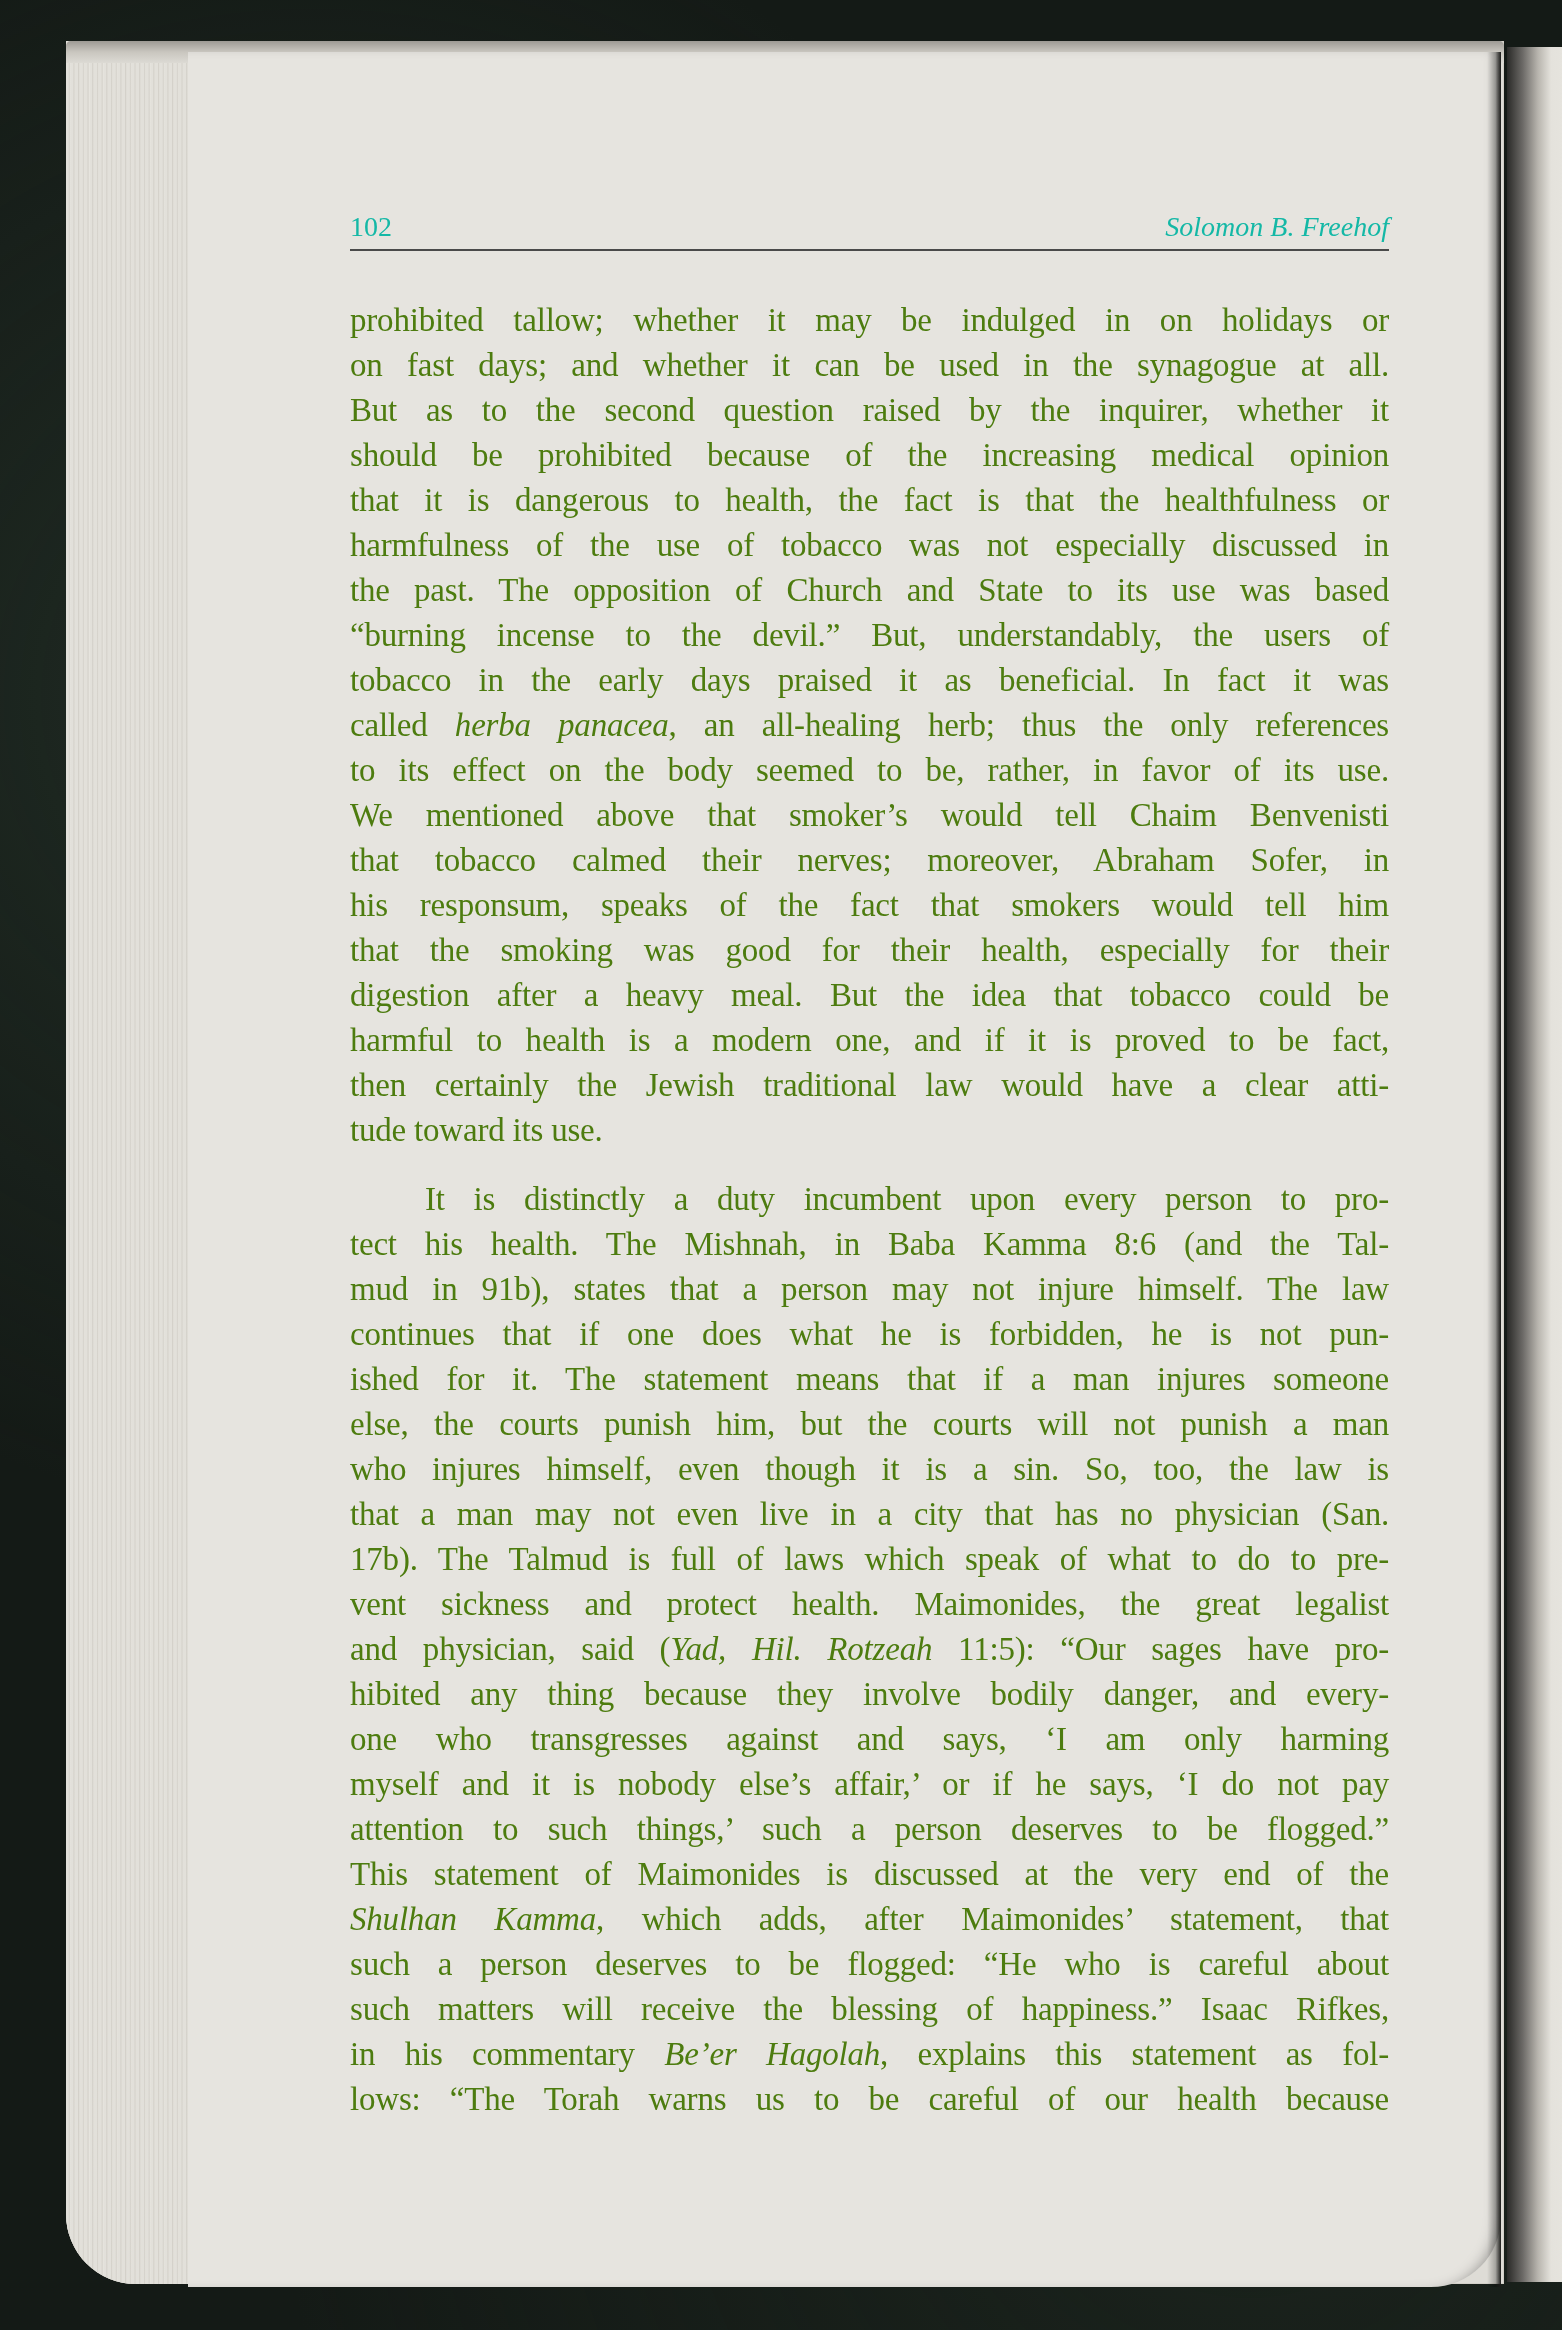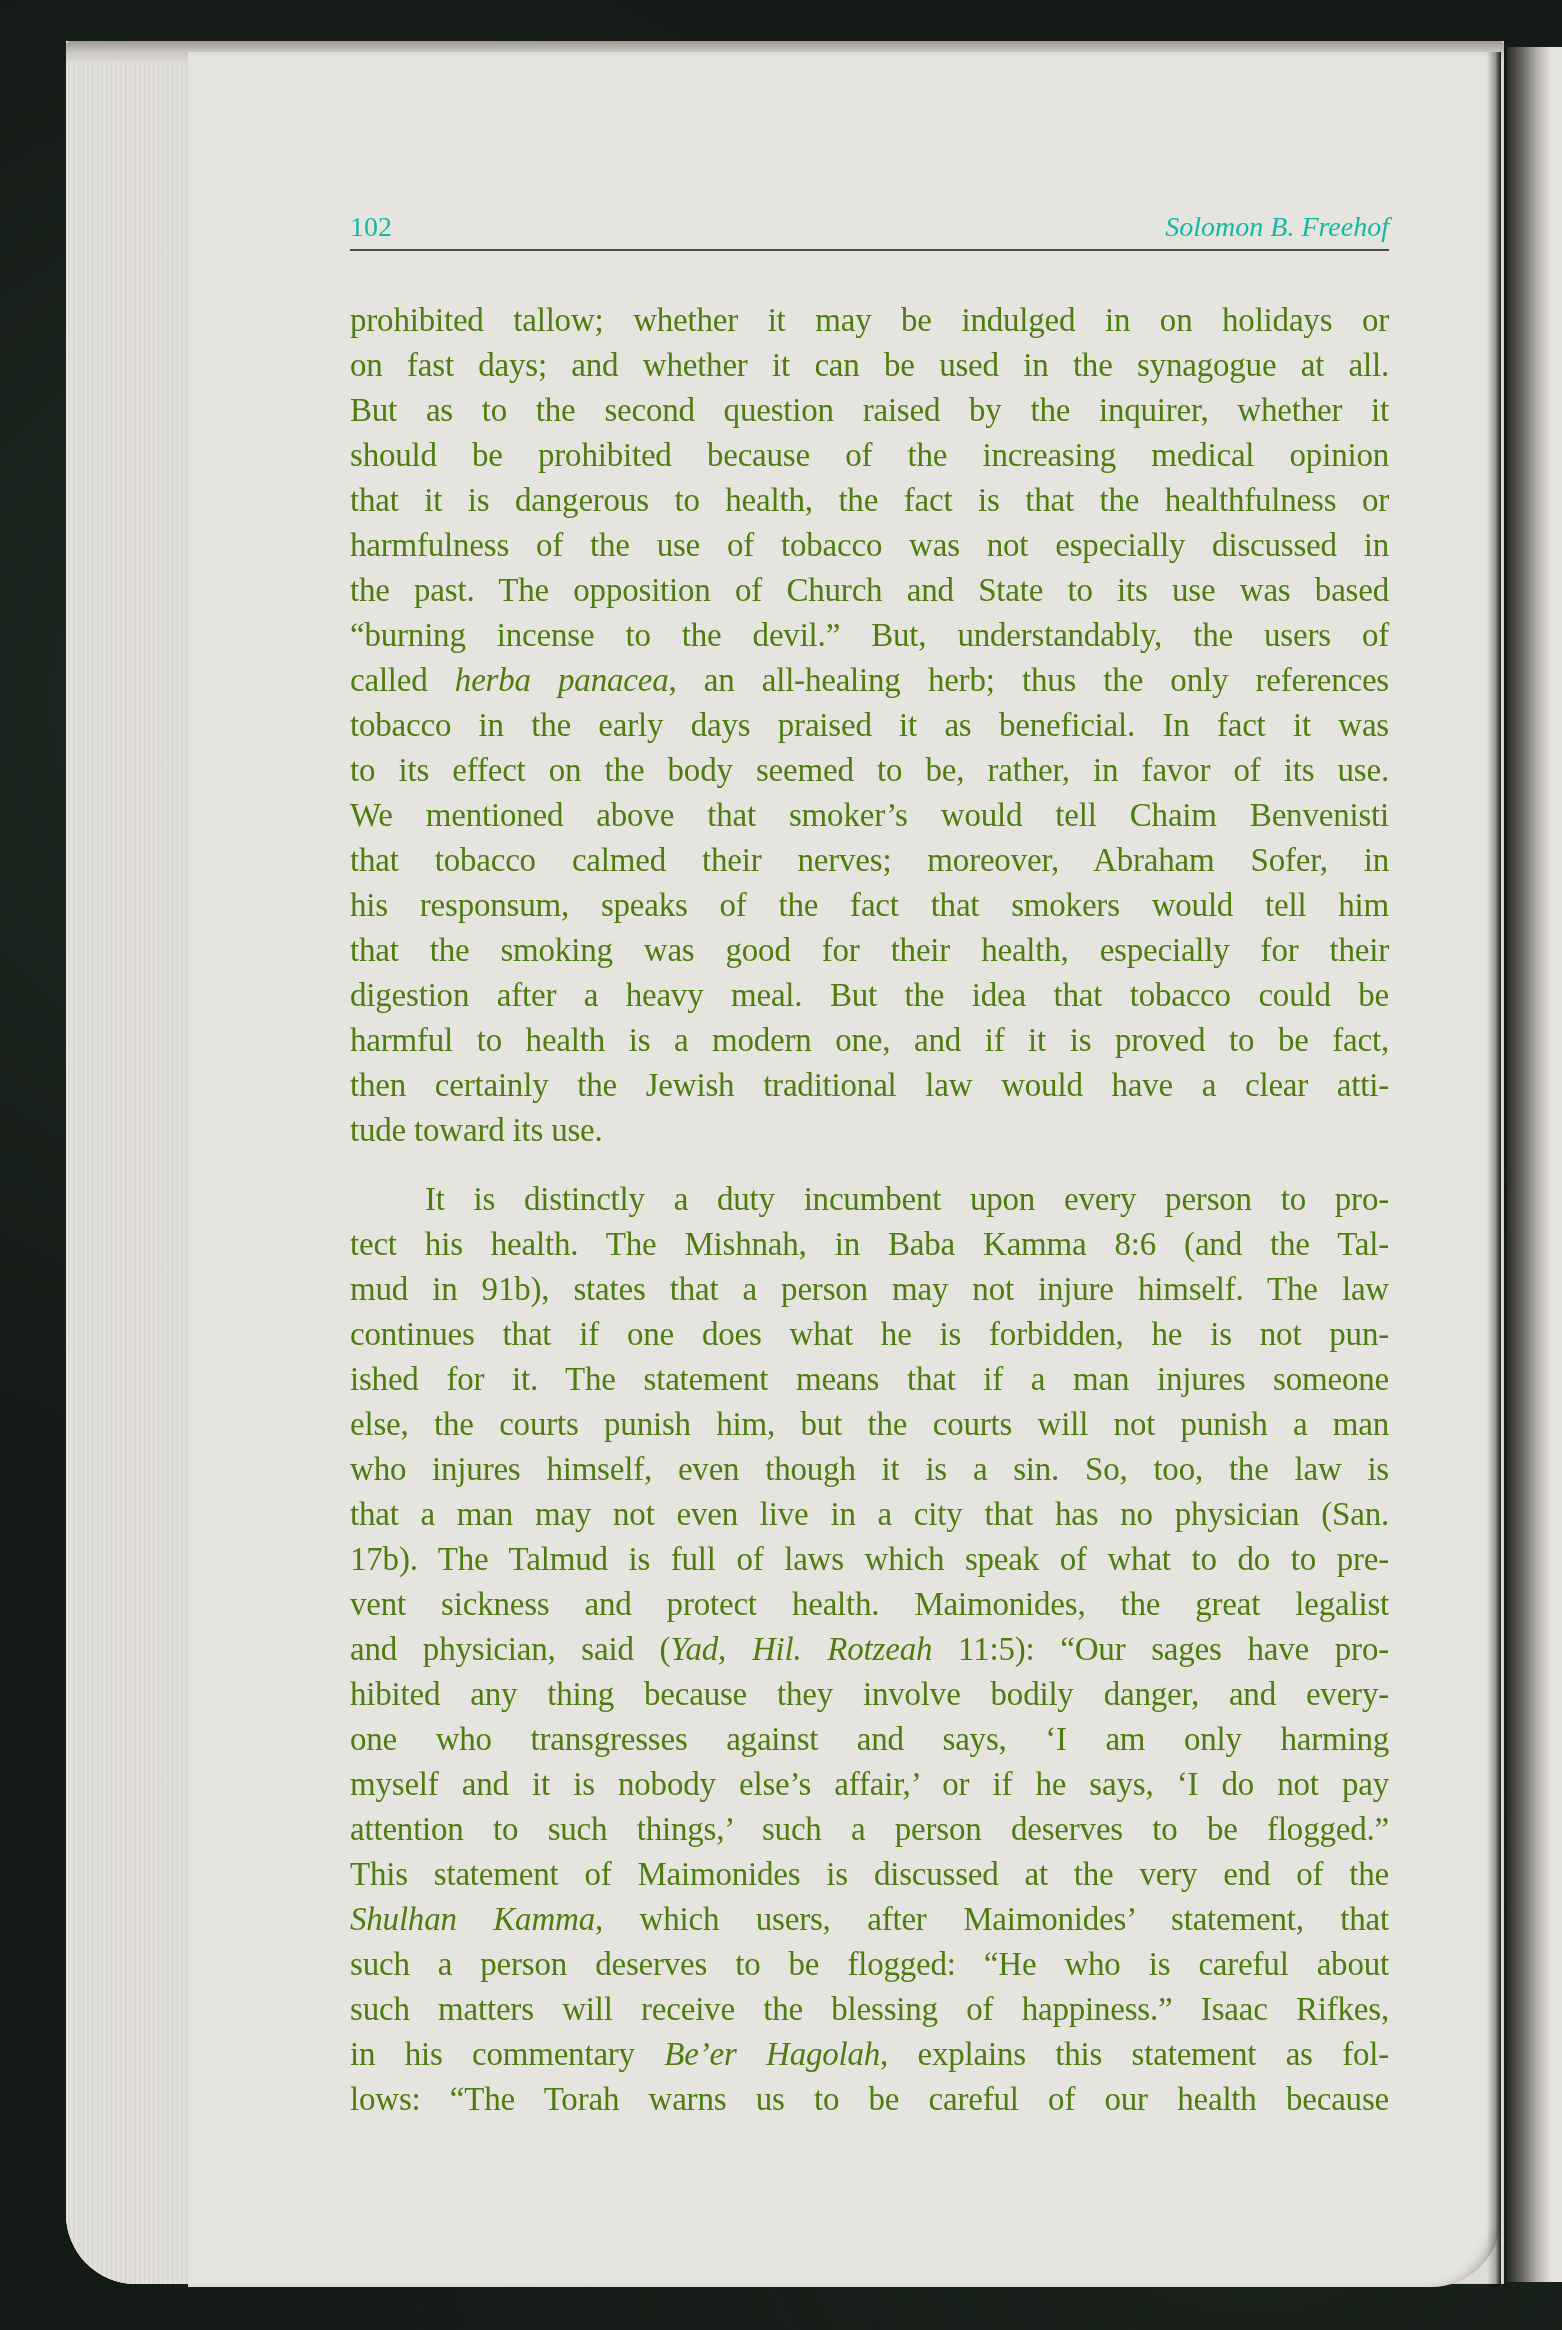--- a/index.html
+++ b/index.html
@@ -83,22 +83,22 @@
 
 <div class="body-text" id="body-text">
     <span class="line"><span>prohibited tallow; whether it may be indulged in on holidays or</span></span>
     <span class="line"><span>on fast days; and whether it can be used in the synagogue at all.</span></span>
     <span class="line"><span>But as to the second question raised by the inquirer, whether it</span></span>
     <span class="line"><span>should be prohibited because of the increasing medical opinion</span></span>
     <span class="line"><span>that it is dangerous to health, the fact is that the healthfulness or</span></span>
     <span class="line"><span>harmfulness of the use of tobacco was not especially discussed in</span></span>
     <span class="line"><span>the past. The opposition of Church and State to its use was based</span></span>
     <span class="line"><span>“burning incense to the devil.” But, understandably, the users of</span></span>
+    <span class="line"><span>tobacco in the early days praised it as beneficial. In fact it was</span></span>
     <span class="line"><span>called </span><span class="it">herba panacea</span><span>, an all-healing herb; thus the only references</span></span>
-    <span class="line"><span>tobacco in the early days praised it as beneficial. In fact it was</span></span>
     <span class="line"><span>to its effect on the body seemed to be, rather, in favor of its use.</span></span>
     <span class="line"><span>We mentioned above that smoker’s would tell Chaim Benvenisti</span></span>
     <span class="line"><span>that tobacco calmed their nerves; moreover, Abraham Sofer, in</span></span>
     <span class="line"><span>his responsum, speaks of the fact that smokers would tell him</span></span>
     <span class="line"><span>that the smoking was good for their health, especially for their</span></span>
     <span class="line"><span>digestion after a heavy meal. But the idea that tobacco could be</span></span>
     <span class="line"><span>harmful to health is a modern one, and if it is proved to be fact,</span></span>
     <span class="line"><span>then certainly the Jewish traditional law would have a clear atti-</span></span>
     <span class="line last"><span>tude toward its use.</span></span>
     <span class="line indent"><span>It is distinctly a duty incumbent upon every person to pro-</span></span>
@@ -110,19 +110,19 @@
     <span class="line"><span>who injures himself, even though it is a sin. So, too, the law is</span></span>
     <span class="line"><span>that a man may not even live in a city that has no physician (San.</span></span>
     <span class="line"><span>17b). The Talmud is full of laws which speak of what to do to pre-</span></span>
     <span class="line"><span>vent sickness and protect health. Maimonides, the great legalist</span></span>
     <span class="line"><span>and physician, said (</span><span class="it">Yad, Hil. Rotzeah</span><span> 11:5): “Our sages have pro-</span></span>
     <span class="line"><span>hibited any thing because they involve bodily danger, and every-</span></span>
     <span class="line"><span>one who transgresses against and says, ‘I am only harming</span></span>
     <span class="line"><span>myself and it is nobody else’s affair,’ or if he says, ‘I do not pay</span></span>
     <span class="line"><span>attention to such things,’ such a person deserves to be flogged.”</span></span>
     <span class="line"><span>This statement of Maimonides is discussed at the very end of the</span></span>
-    <span class="line"><span class="it">Shulhan Kamma</span><span>, which users, after Maimonides’ statement, that</span></span>
+    <span class="line"><span class="it">Shulhan Kamma</span><span>, which adds, after Maimonides’ statement, that</span></span>
     <span class="line"><span>such a person deserves to be flogged: “He who is careful about</span></span>
     <span class="line"><span>such matters will receive the blessing of happiness.” Isaac Rifkes,</span></span>
     <span class="line"><span>in his commentary </span><span class="it">Be’er Hagolah</span><span>, explains this statement as fol-</span></span>
     <span class="line"><span>lows: “The Torah warns us to be careful of our health because</span></span>
   </div>
 
 
 </body></html>

